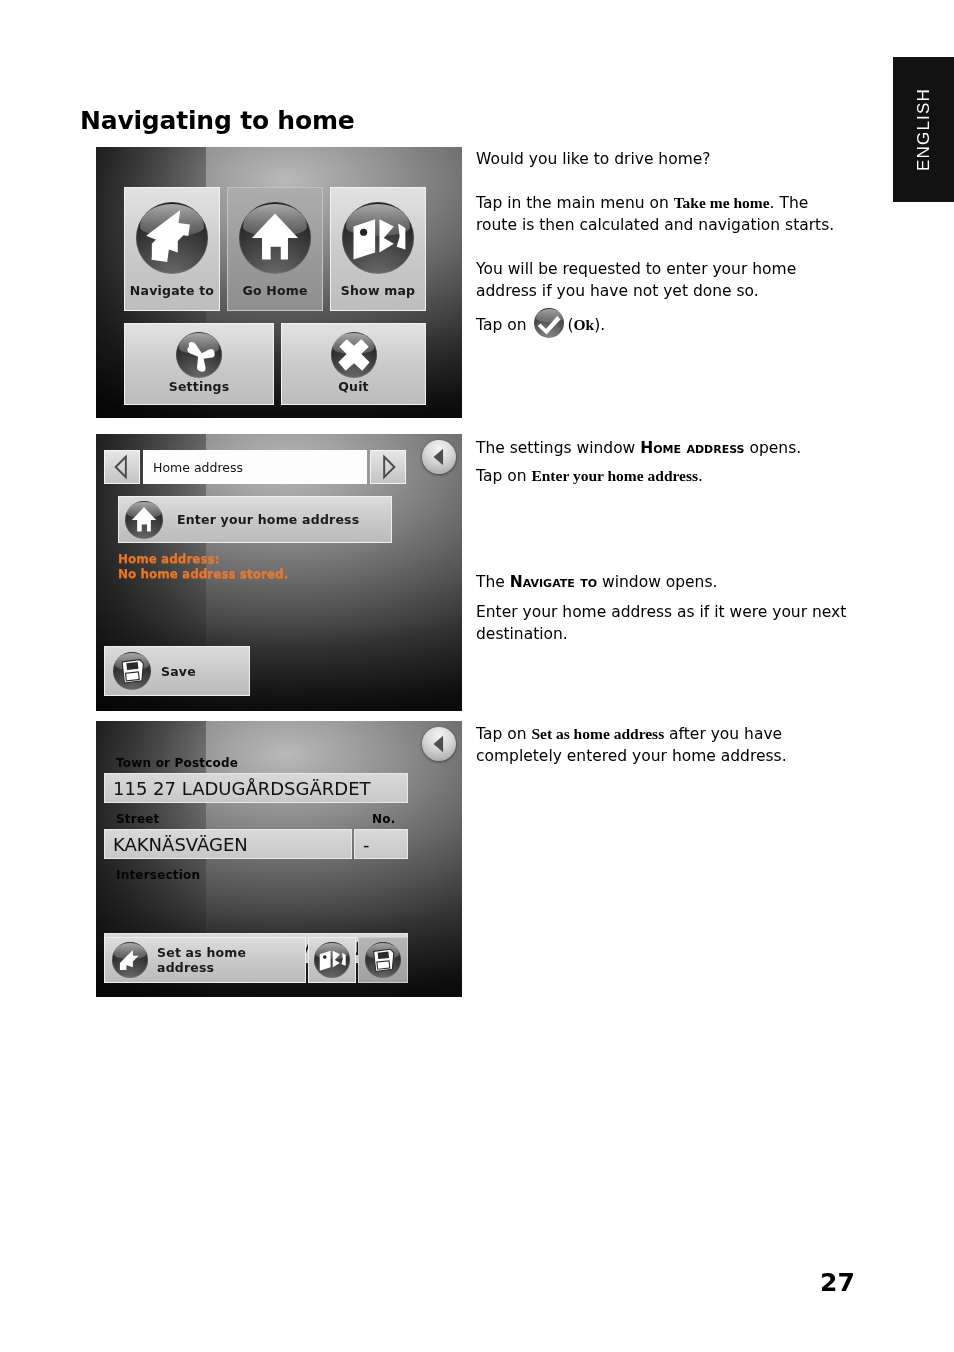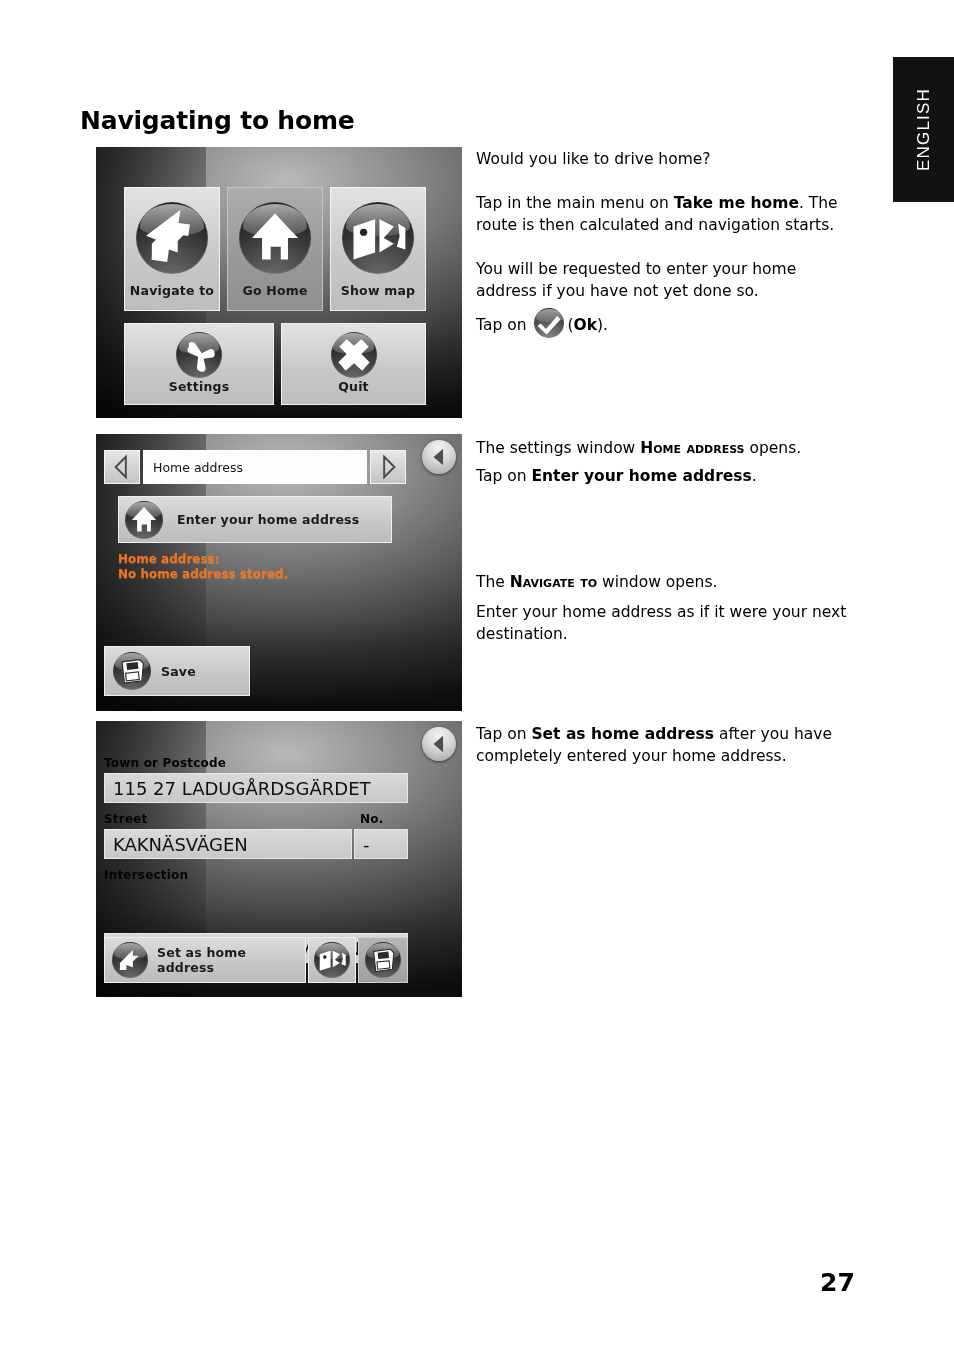--- a/index.html
+++ b/index.html
@@ -215,20 +215,21 @@
   .back-orb svg { position: absolute; inset: 0; width: 100%; height: 100%; }
 
   
   .field-label {
     position: absolute;
     font-family: "DejaVu Sans", sans-serif;
     font-weight: bold;
     font-size: 12px;
     color: #050505;
     letter-spacing: 0.2px;
+    margin-left: 12px;
   }
   .gray-field {
     position: absolute;
     background: linear-gradient(to bottom, #d9d9d9, #c8c8c8);
     border: 1px solid #e8e8e8;
     box-sizing: border-box;
     display: flex;
     align-items: center;
     padding-left: 8px;
     font-family: "DejaVu Sans", sans-serif;
@@ -241,21 +242,21 @@
     position: absolute;
     left: 476px;
     width: 372px;
   }
   .para {
     font-family: "DejaVu Sans", sans-serif;
     font-size: 15.5px;
     line-height: 22px;
     color: #000000;
   }
-  .para b { font-weight: bold; }
+  .para b { font-weight: bold; font-family: Liberation Serif, serif; }
   .sc {
     font-weight: bold;
     font-variant: small-caps;
   }
   .inline-ok-orb {
     display: inline-block;
     vertical-align: -8px;
     width: 30px;
     height: 30px;
     border-radius: 50%;

